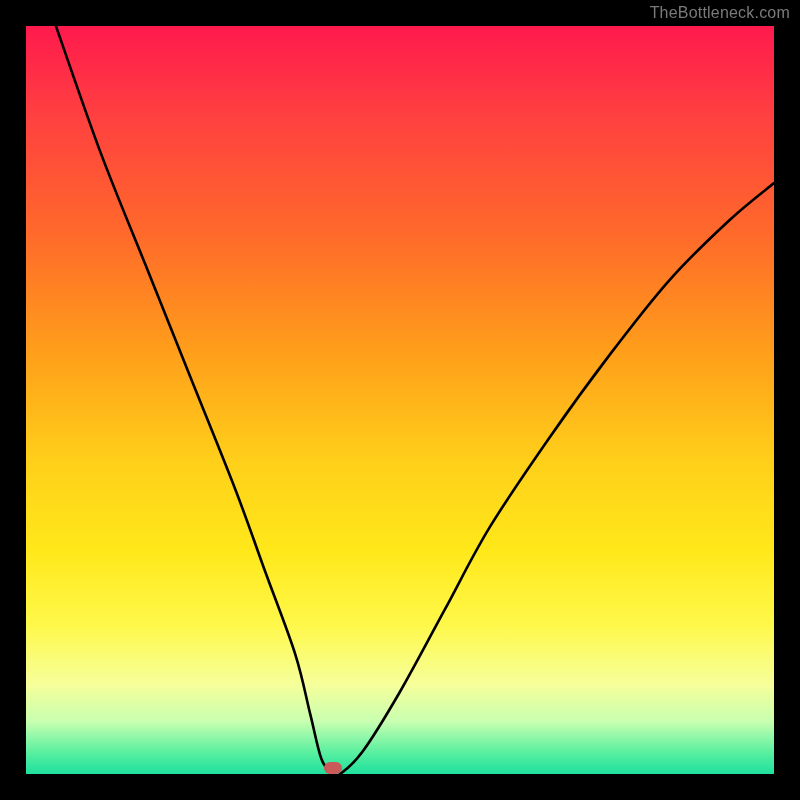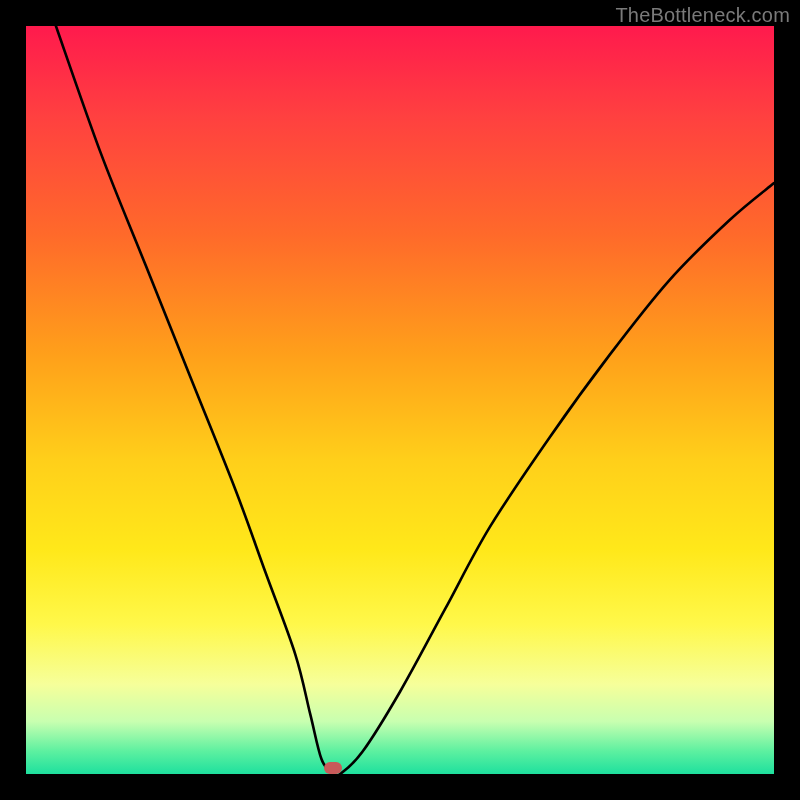--- a/index.html
+++ b/index.html
@@ -37,21 +37,21 @@
       #c8ffb0 93%,
       #5cf0a0 97%,
       #1ee09e 100%
     );
   }
   .watermark {
     position: absolute;
     top: 4px;
     right: 10px;
     color: #7a7a7a;
-    font-size: 20px;
+    font-size: 16px;
     letter-spacing: 0.2px;
     font-weight: 500;
     user-select: none;
   }
   svg.curve {
     position: absolute;
     left: 0;
     top: 0;
     width: 748px;
     height: 748px;

